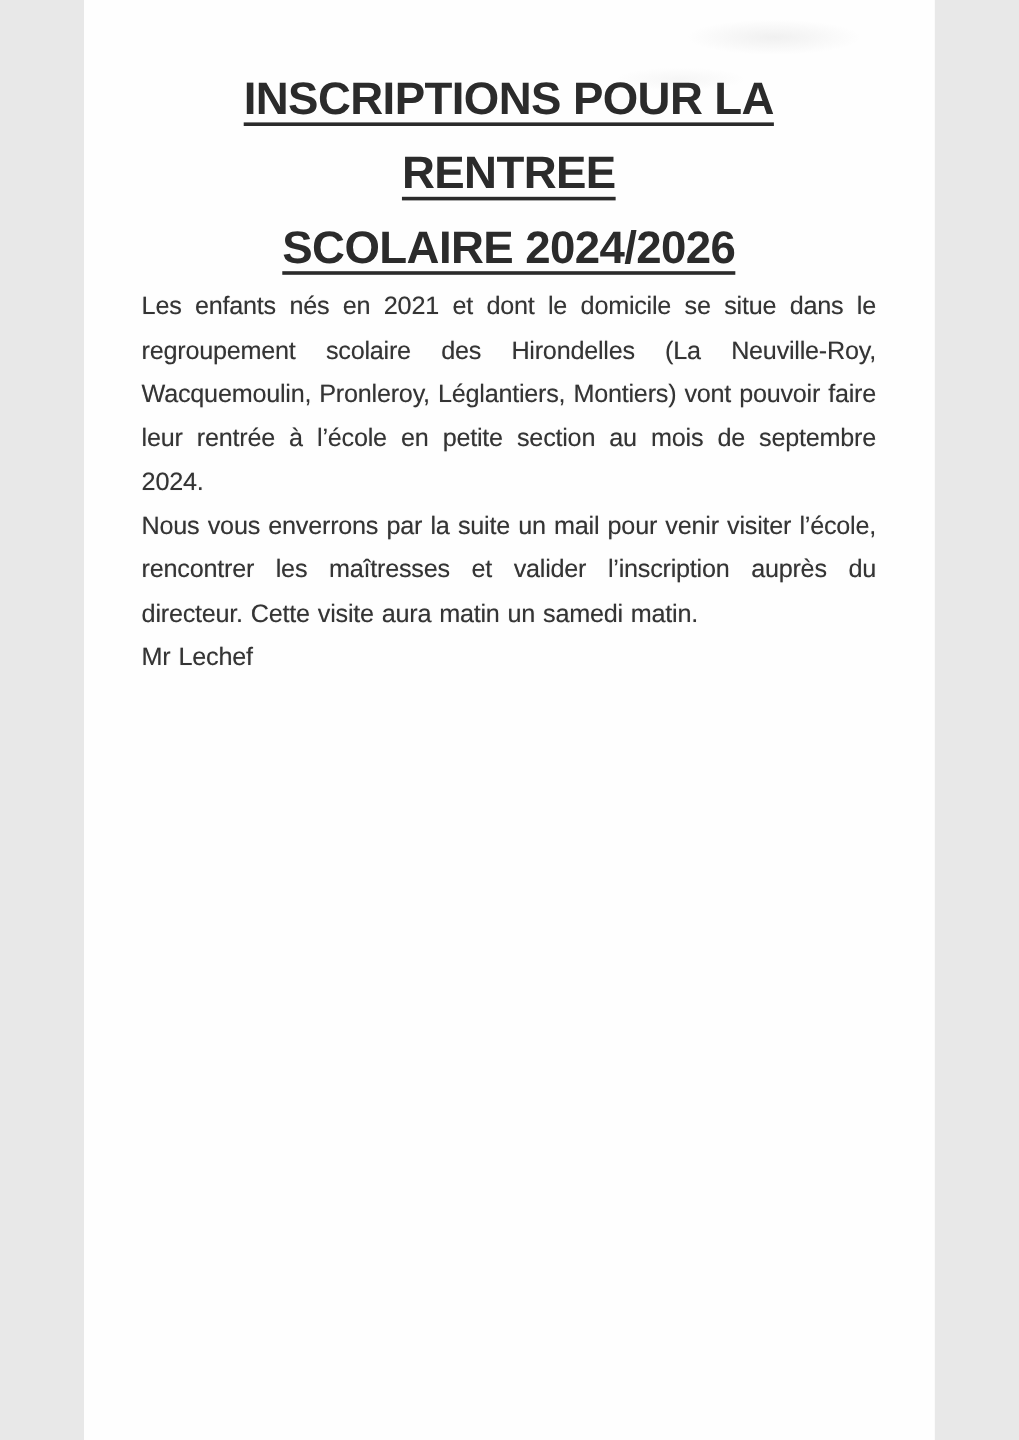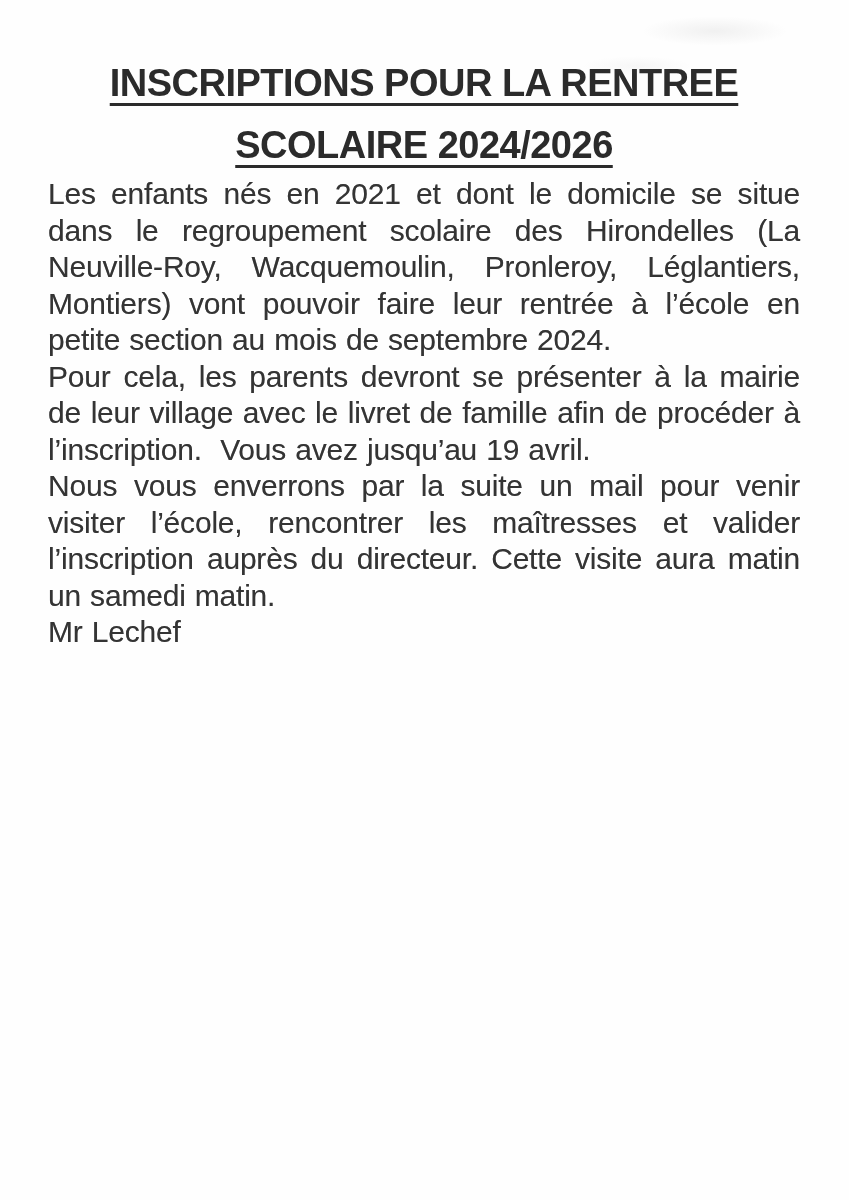--- a/index.html
+++ b/index.html
@@ -2,21 +2,21 @@
 <html lang="fr"><head>
 <meta charset="utf-8">
 <style>
   html, body {
     margin: 0;
     padding: 0;
     background: #e8e8e8;
   }
   .page {
     position: relative;
-    width: 849px;
+    width: 709px;
     height: 1200px;
     margin: 0 auto;
     background: #fefefe;
     box-sizing: border-box;
     padding: 40px 49px 0 48px;
     overflow: hidden;
     font-family: "Liberation Sans", "DejaVu Sans", sans-serif;
     color: #343434;
   }
   
@@ -40,21 +40,21 @@
     color: #2b2b2b;
     letter-spacing: -0.5px;
   }
   h1.doc-title .title-line {
     display: inline-block;
     text-decoration: underline;
     text-decoration-thickness: 3px;
     text-underline-offset: 7px;
   }
   p.para {
-    font-size: 30px;
+    font-size: 21px;
     line-height: 36.5px;
     margin: 0;
     text-align: justify;
     text-align-last: left;
     letter-spacing: -0.2px;
     word-spacing: 1px;
     text-shadow: 0 0 0.6px rgba(45,45,45,0.45);
   }
   .para-eligibility { margin-top: 44px; }
   .para-mairie      { margin-top: 52px; }
@@ -76,21 +76,20 @@
 
   <div class="scan-artifact"></div>
 
   <h1 class="doc-title" style="color: rgb(43, 43, 43);">
     <span class="title-line">INSCRIPTIONS POUR LA RENTREE</span><br>
     <span class="title-line">SCOLAIRE 2024/2026</span>
   </h1>
 
   <p class="para para-eligibility">Les enfants nés en 2021 et dont le domicile se situe dans le regroupement scolaire des Hirondelles (La Neuville-Roy, Wacquemoulin, Pronleroy, Léglantiers, Montiers) vont pouvoir faire leur rentrée à l’école en petite section au mois de septembre 2024.</p>
 
-  <p class="para para-mairie">Pour cela, les parents devront se présenter à la mairie de leur village avec le livret de famille afin de procéder à l’inscription.&nbsp; Vous avez jusqu’au 19 avril.</p>
 
 
 
   <p class="para para-visit">Nous vous enverrons par la suite un mail pour venir visiter l’école, rencontrer les maîtresses et valider l’inscription auprès du directeur. Cette visite aura matin un samedi matin.</p>
 
 
   <p class="para para-signature">Mr Lechef</p>
 
 </div>
 

